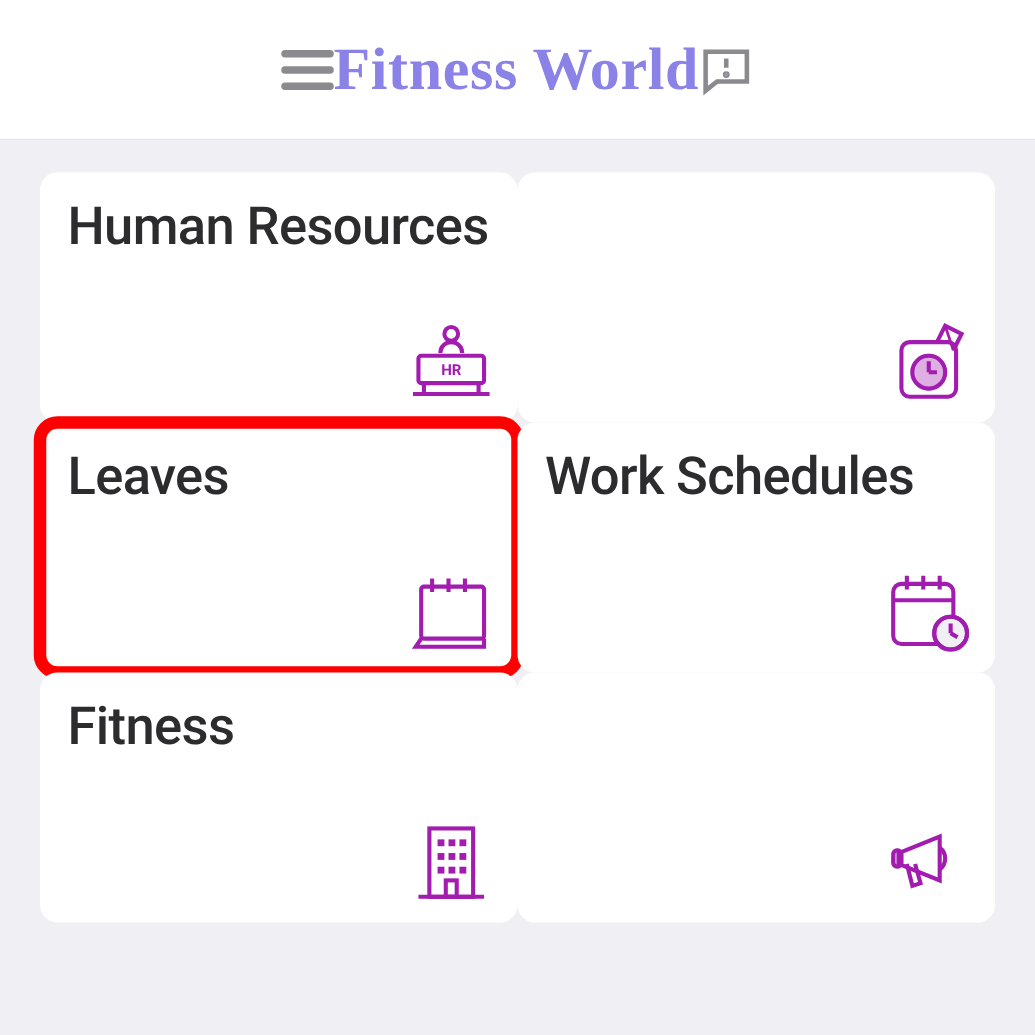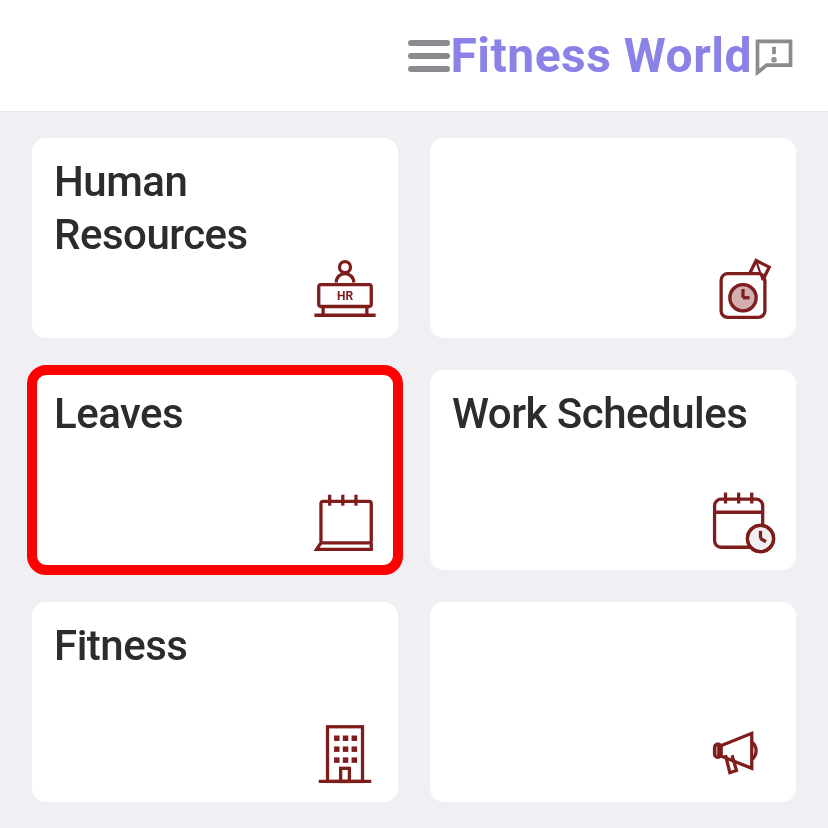--- a/index.html
+++ b/index.html
@@ -7,23 +7,24 @@
   body {
     font-family: -apple-system, BlinkMacSystemFont, "Segoe UI", Roboto, Helvetica, Arial, sans-serif;
     background: #f0f0f4;
     overflow: hidden;
   }
   .header {
     height: 112px;
     background: #ffffff;
     display: flex;
     align-items: center;
-    justify-content: flex-end;
+    justify-content: center;
     padding: 0 32px;
     border-bottom: 1px solid #e5e5ea;
+    font-family: Liberation Serif, serif;
   }
   .hamburger {
     width: 42px;
     height: 32px;
     display: flex;
     flex-direction: column;
     justify-content: space-between;
     cursor: pointer;
   }
   .hamburger span {
@@ -42,21 +43,20 @@
   .feedback-icon {
     width: 44px;
     height: 44px;
     cursor: pointer;
     color: #8a8a8f;
   }
   .grid {
     padding: 26px 32px;
     display: grid;
     grid-template-columns: 1fr 1fr;
-    gap: 32px;
   }
   .card {
     background: #ffffff;
     border-radius: 14px;
     height: 200px;
     padding: 18px 22px;
     position: relative;
     cursor: pointer;
   }
   .card.highlighted {
@@ -69,21 +69,21 @@
     color: #2c2c2e;
     line-height: 1.25;
     letter-spacing: -0.5px;
   }
   .card-icon {
     position: absolute;
     bottom: 14px;
     right: 18px;
     width: 70px;
     height: 70px;
-    color: #7f1d1d;
+    color: #a21caf;
     display: flex;
     align-items: center;
     justify-content: center;
   }
   .card-icon svg { width: 100%; height: 100%; }
 </style>
 </head>
 <body>
 
 <div class="header">

